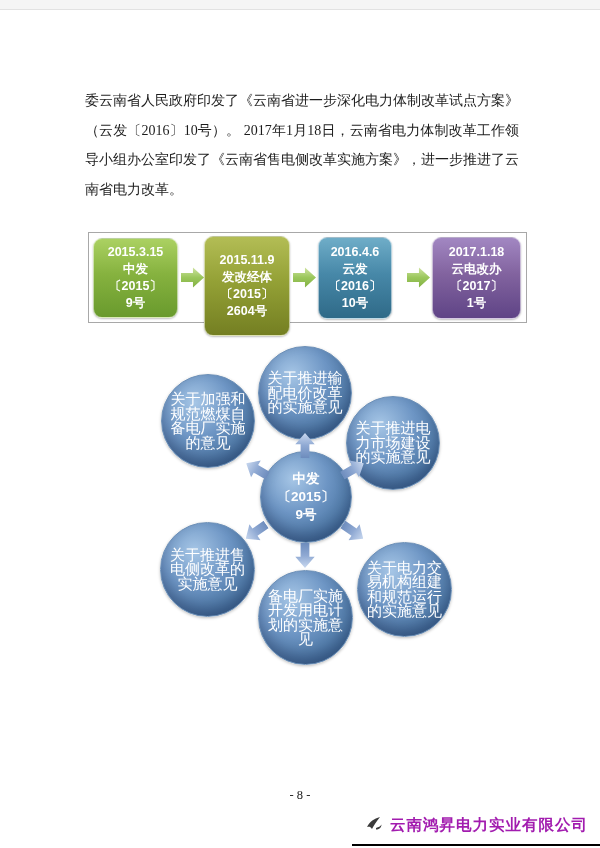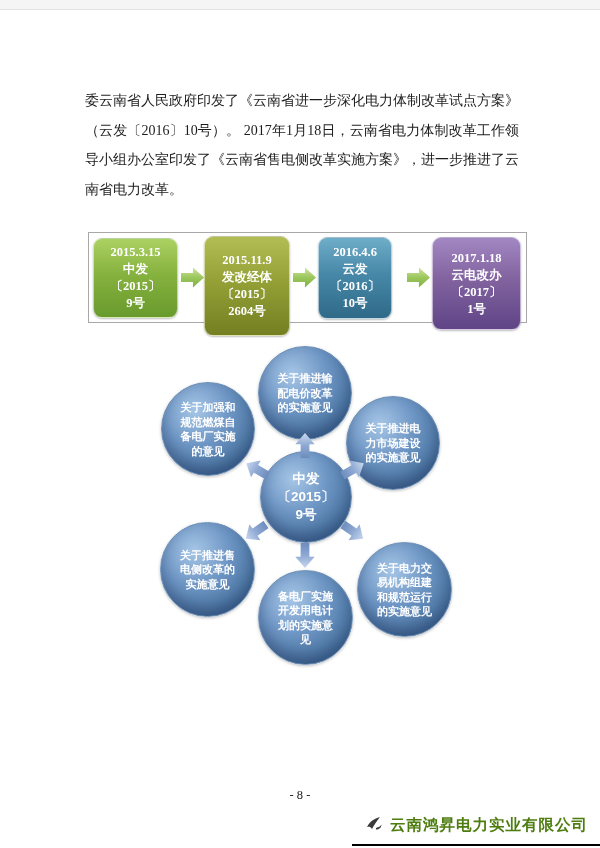--- a/index.html
+++ b/index.html
@@ -14,59 +14,58 @@
   .body-text {
     position:absolute; left:85px; top:76px; width:434px;
     font-family:"Liberation Serif", serif;
     font-size:14px; line-height:29.5px; color:#1c1c1c;
     text-align:justify; white-space:pre-line; margin:0;
   }
 
   
   .timeline {
     position:absolute; left:88px; top:222px; width:439px; height:91px;
-    border:1px solid #a8a8a8; box-sizing:border-box;font-family:Liberation Serif, serif;
+    border:1px solid #a8a8a8; box-sizing:border-box;
   }
   .tbox {
     position:absolute; border-radius:9px; color:#fff; font-weight:bold;
     font-size:12.5px; line-height:17px; text-align:center; white-space:pre-line;
     display:flex; align-items:center; justify-content:center;
     border:1px solid rgba(255,255,255,.55); box-sizing:border-box;
     box-shadow:0 1px 2px rgba(0,0,0,.25);
   }
   .b1 { left:4px;   top:5px; width:85px; height:80px;
         background:linear-gradient(180deg,#abd162,#86b23f 45%,#699a2d); }
   .b2 { left:115px; top:3px; width:86px; height:100px;
         background:linear-gradient(180deg,#b3bd55,#94a136 45%,#747f22); }
   .b3 { left:229px; top:4px; width:74px; height:82px;
         background:linear-gradient(180deg,#6fadc8,#4788a8 45%,#2f6a88); }
-  .b4 { left:343px; top:4px; width:89px; height:93px;
+  .b4 { left:343px; top:4px; width:89px; height:82px;
         background:linear-gradient(180deg,#a287c2,#82639f 45%,#5f4486); }
   .tarrow {
     position:absolute; width:23px; height:23px;
     clip-path:polygon(0% 30%, 52% 30%, 52% 6%, 100% 50%, 52% 94%, 52% 70%, 0% 70%);
     background:linear-gradient(180deg,#d7e8ac,#9bc75c 50%,#7fae3f);
   }
   .ta1 { left:92px;  top:33px; }
   .ta2 { left:204px; top:33px; }
   .ta3 { left:318px; top:33px; }
 
   
   .rcircle {
     position:absolute; border-radius:50%; color:#fff;
     display:flex; align-items:center; justify-content:center;
     text-align:center; white-space:pre-line;
-    font-size:11px; line-height:14.5px;
+    font-size:15px; line-height:14.5px;
     background:radial-gradient(circle at 36% 30%, #a6c6e6 0%, #6d95c4 40%, #47729f 75%, #3a6290 100%);
     border:1px solid #6c8fb6; box-sizing:border-box;
     box-shadow:inset 0 -8px 14px rgba(0,0,40,.25), 0 1px 3px rgba(0,0,0,.25);
-    font-weight:bold;
   }
   .n-top    { left:258px; top:336px; width:94px; height:94px; }
-  .n-ul     { left:161px; top:372px; width:94px; height:94px; }
+  .n-ul     { left:161px; top:364px; width:94px; height:94px; }
   .n-ur     { left:346px; top:386px; width:94px; height:94px; }
   .n-center { left:260px; top:441px; width:92px; height:92px;
               font-size:13.5px; line-height:18px; font-weight:bold; }
   .n-dl     { left:160px; top:512px; width:95px; height:95px; }
   .n-dr     { left:357px; top:532px; width:95px; height:95px; }
   .n-bottom { left:258px; top:560px; width:95px; height:95px; }
 
   .rarrow {
     position:absolute; width:22px; height:25px;
     clip-path:polygon(30% 100%, 30% 45%, 6% 45%, 50% 0%, 94% 45%, 70% 45%, 70% 100%);
@@ -82,21 +81,21 @@
   
   .page-number {
     position:absolute; left:0; top:778px; width:100%; text-align:center;
     font-family:"Liberation Serif", serif; font-size:12.5px; color:#222;
   }
   .footer {
     position:absolute; right:12px; top:803px;
     display:flex; align-items:center; gap:6px;
   }
   .footer-company {
-    font-size:15.5px; font-weight:bold; color:#4d7c0f; letter-spacing:1px;
+    font-size:15.5px; font-weight:bold; color:#a21caf; letter-spacing:1px;
   }
   .footer-line {
     position:absolute; left:352px; top:834px; width:248px; height:2px;
     background:#000;
   }
 </style>
 </head>
 <body>
 
 <div class="page">

